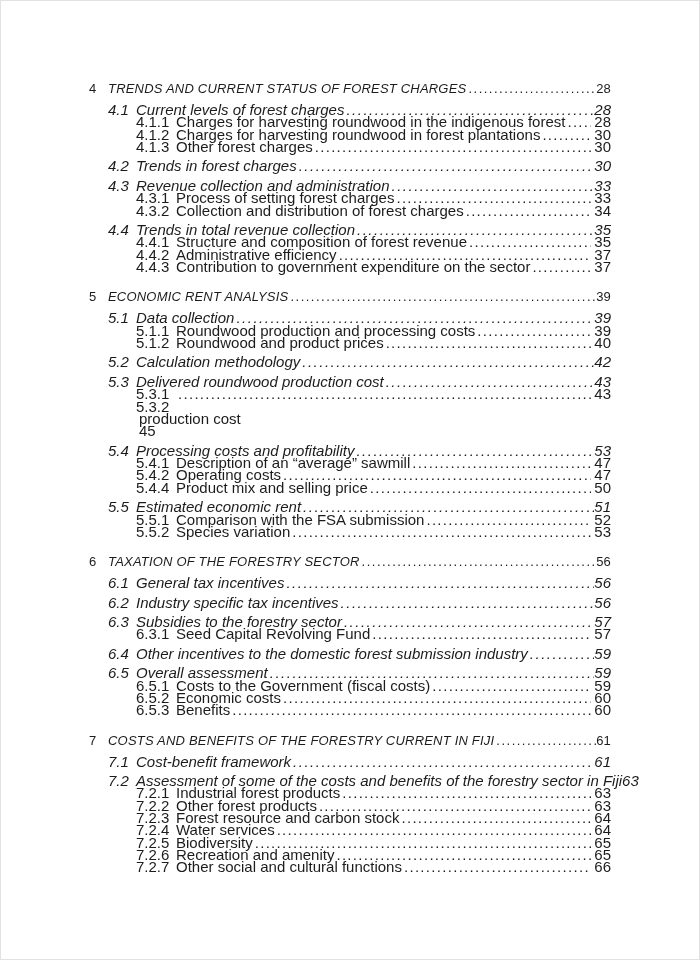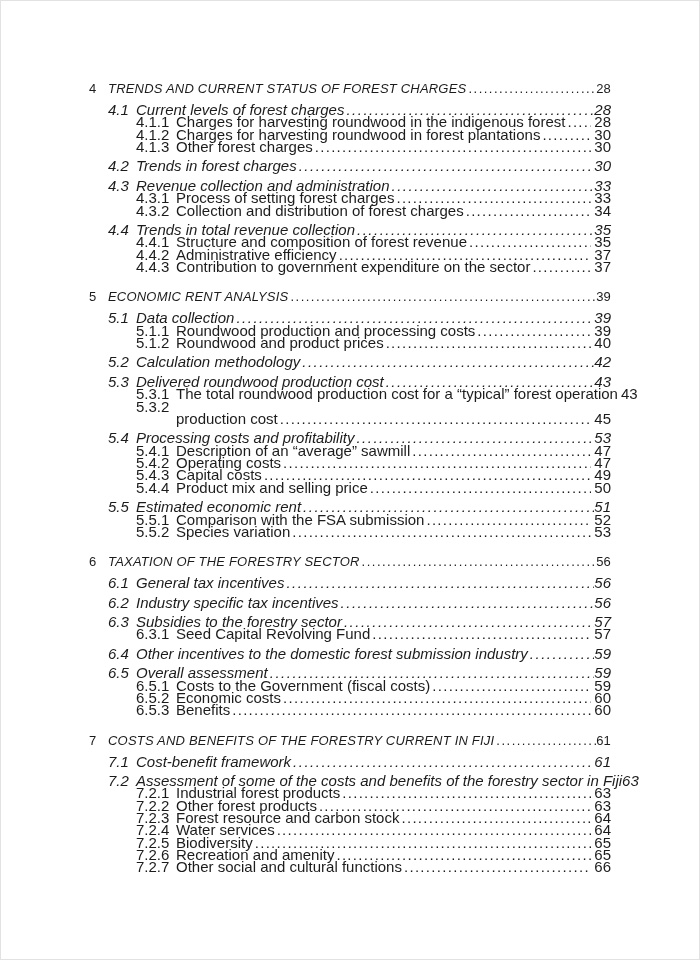--- a/index.html
+++ b/index.html
@@ -34,21 +34,21 @@
   .l2 { font-style: italic; font-size: 15px; line-height: 13.4px; margin-top: 6px; padding-left: 19px; }
   .l2 .num { width: 28px; }
 
   
   .l3 { font-size: 15px; line-height: 12.35px; padding-left: 47px; }
   .l3 .num { width: 40px; }
   .l3 .dots::after { letter-spacing: 1.3px; }
   .l3 .pg { margin-left: 3px; }
 
   
-  .cont { margin-top: 0 !important; }
+  .cont { margin-top: 0 !important; flex-direction: column; }
 </style>
 </head>
 <body>
 
 <div class="sheet">
   <div id="toc">
       <div class="toc-row l1">
     <span class="num">4</span>
     <span class="title">TRENDS AND CURRENT STATUS OF FOREST CHARGES</span>
     <span class="dots"></span>
@@ -157,21 +157,20 @@
     <span class="pg">42</span>
   </div>
       <div class="toc-row l2">
     <span class="num">5.3</span>
     <span class="title">Delivered roundwood production cost</span>
     <span class="dots"></span>
     <span class="pg">43</span>
   </div>
       <div class="toc-row l3">
     <span class="num">5.3.1</span>
-    <span class="title">The total roundwood production cost for a “typical” forest operation</span>
     <span class="dots"></span>
     <span class="pg">43</span>
   </div>
       <div class="toc-row l3">
     <span class="num">5.3.2</span>
 
   </div>
       <div class="toc-row l3 cont">
     <span class="num"></span>
     <span class="title">production cost</span>
@@ -190,26 +189,20 @@
     <span class="dots"></span>
     <span class="pg">47</span>
   </div>
       <div class="toc-row l3">
     <span class="num">5.4.2</span>
     <span class="title">Operating costs</span>
     <span class="dots"></span>
     <span class="pg">47</span>
   </div>
       <div class="toc-row l3">
-    <span class="num">5.4.3</span>
-    <span class="title">Capital costs</span>
-    <span class="dots"></span>
-    <span class="pg">49</span>
-  </div>
-      <div class="toc-row l3">
     <span class="num">5.4.4</span>
     <span class="title">Product mix and selling price</span>
     <span class="dots"></span>
     <span class="pg">50</span>
   </div>
       <div class="toc-row l2">
     <span class="num">5.5</span>
     <span class="title">Estimated economic rent</span>
     <span class="dots"></span>
     <span class="pg">51</span>

